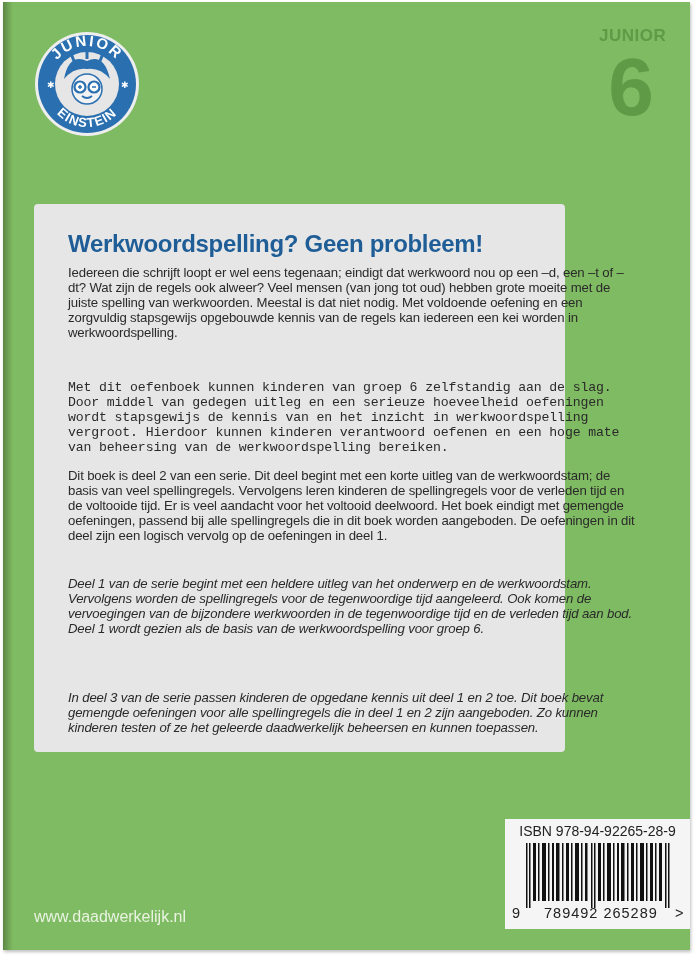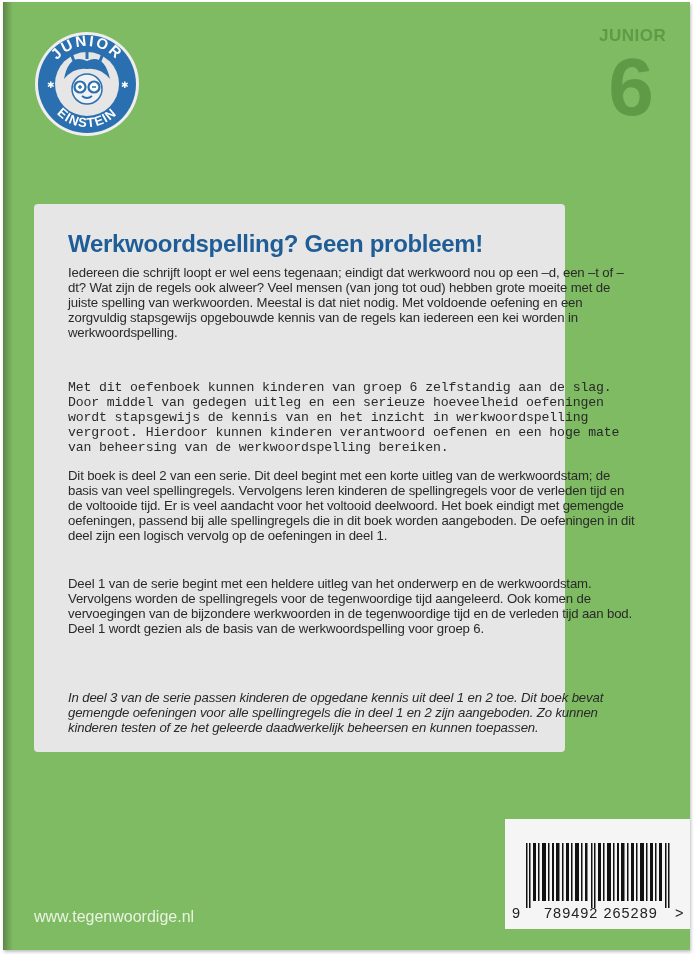--- a/index.html
+++ b/index.html
@@ -63,27 +63,28 @@
   <div class="groep">JUNIOR</div>
   <div class="groep-num">6</div>
 
 </div>
 
 <div class="panel">
   <h1 class="title">Werkwoordspelling? Geen probleem!</h1>
   <p class="para" style="top:61px;">Iedereen die schrijft loopt er wel eens tegenaan; eindigt dat werkwoord nou op een –d, een –t of –dt? Wat zijn de regels ook alweer? Veel mensen (van jong tot oud) hebben grote moeite met de juiste spelling van werkwoorden. Meestal is dat niet nodig. Met voldoende oefening en een zorgvuldig stapsgewijs opgebouwde kennis van de regels kan iedereen een kei worden in werkwoordspelling.</p>
   <p class="para" style="top:176px;font-family:Liberation Mono, monospace;">Met dit oefenboek kunnen kinderen van groep 6 zelfstandig aan de slag. Door middel van gedegen uitleg en een serieuze hoeveelheid oefeningen wordt stapsgewijs de kennis van en het inzicht in werkwoordspelling vergroot. Hierdoor kunnen kinderen verantwoord oefenen en een hoge mate van beheersing van de werkwoordspelling bereiken.</p>
   <p class="para" style="top:264px;">Dit boek is deel 2 van een serie. Dit deel begint met een korte uitleg van de werkwoordstam; de basis van veel spellingregels. Vervolgens leren kinderen de spellingregels voor de verleden tijd en de voltooide tijd. Er is veel aandacht voor het voltooid deelwoord. Het boek eindigt met gemengde oefeningen, passend bij alle spellingregels die in dit boek worden aangeboden. De oefeningen in dit deel zijn een logisch vervolg op de oefeningen in deel 1.</p>
-  <p class="para" style="top:372px;">Deel 1 van de serie begint met een heldere uitleg van het onderwerp en de werkwoordstam. Vervolgens worden de spellingregels voor de tegenwoordige tijd aangeleerd. Ook komen de vervoegingen van de bijzondere werkwoorden in de tegenwoordige tijd en de verleden tijd aan bod. Deel 1 wordt gezien als de basis van de werkwoordspelling voor groep 6.</p>
+  <p class="para" style="top:372px;font-style:italic;">Deel 1 van de serie begint met een heldere uitleg van het onderwerp en de werkwoordstam. Vervolgens worden de spellingregels voor de tegenwoordige tijd aangeleerd. Ook komen de vervoegingen van de bijzondere werkwoorden in de tegenwoordige tijd en de verleden tijd aan bod. Deel 1 wordt gezien als de basis van de werkwoordspelling voor groep 6.</p>
   <p class="para" style="top:486px;font-style:italic;">In deel 3 van de serie passen kinderen de opgedane kennis uit deel 1 en 2 toe. Dit boek bevat gemengde oefeningen voor alle spellingregels die in deel 1 en 2 zijn aangeboden. Zo kunnen kinderen testen of ze het geleerde daadwerkelijk beheersen en kunnen toepassen.</p>
 </div>
 
-<div class="url">www.tegenwoordige.nl</div>
+<div class="url">www.daadwerkelijk.nl</div>
 
 <div class="isbn-box">
+  <div class="isbn-text">ISBN 978-94-92265-28-9</div>
   <svg class="barcode" viewBox="0 0 144 65" preserveAspectRatio="none">
     <g fill="#111">
       <rect x="0" y="0" width="1.5" height="65"></rect>
         <rect x="3" y="0" width="1.5" height="65"></rect>
       <rect x="7" y="0" width="3" height="58"></rect>
         <rect x="12" y="0" width="1.5" height="58"></rect>
       <rect x="16" y="0" width="4" height="58"></rect>
         <rect x="22" y="0" width="1.5" height="58"></rect>
       <rect x="26" y="0" width="2" height="58"></rect>
         <rect x="30" y="0" width="3.5" height="58"></rect>

